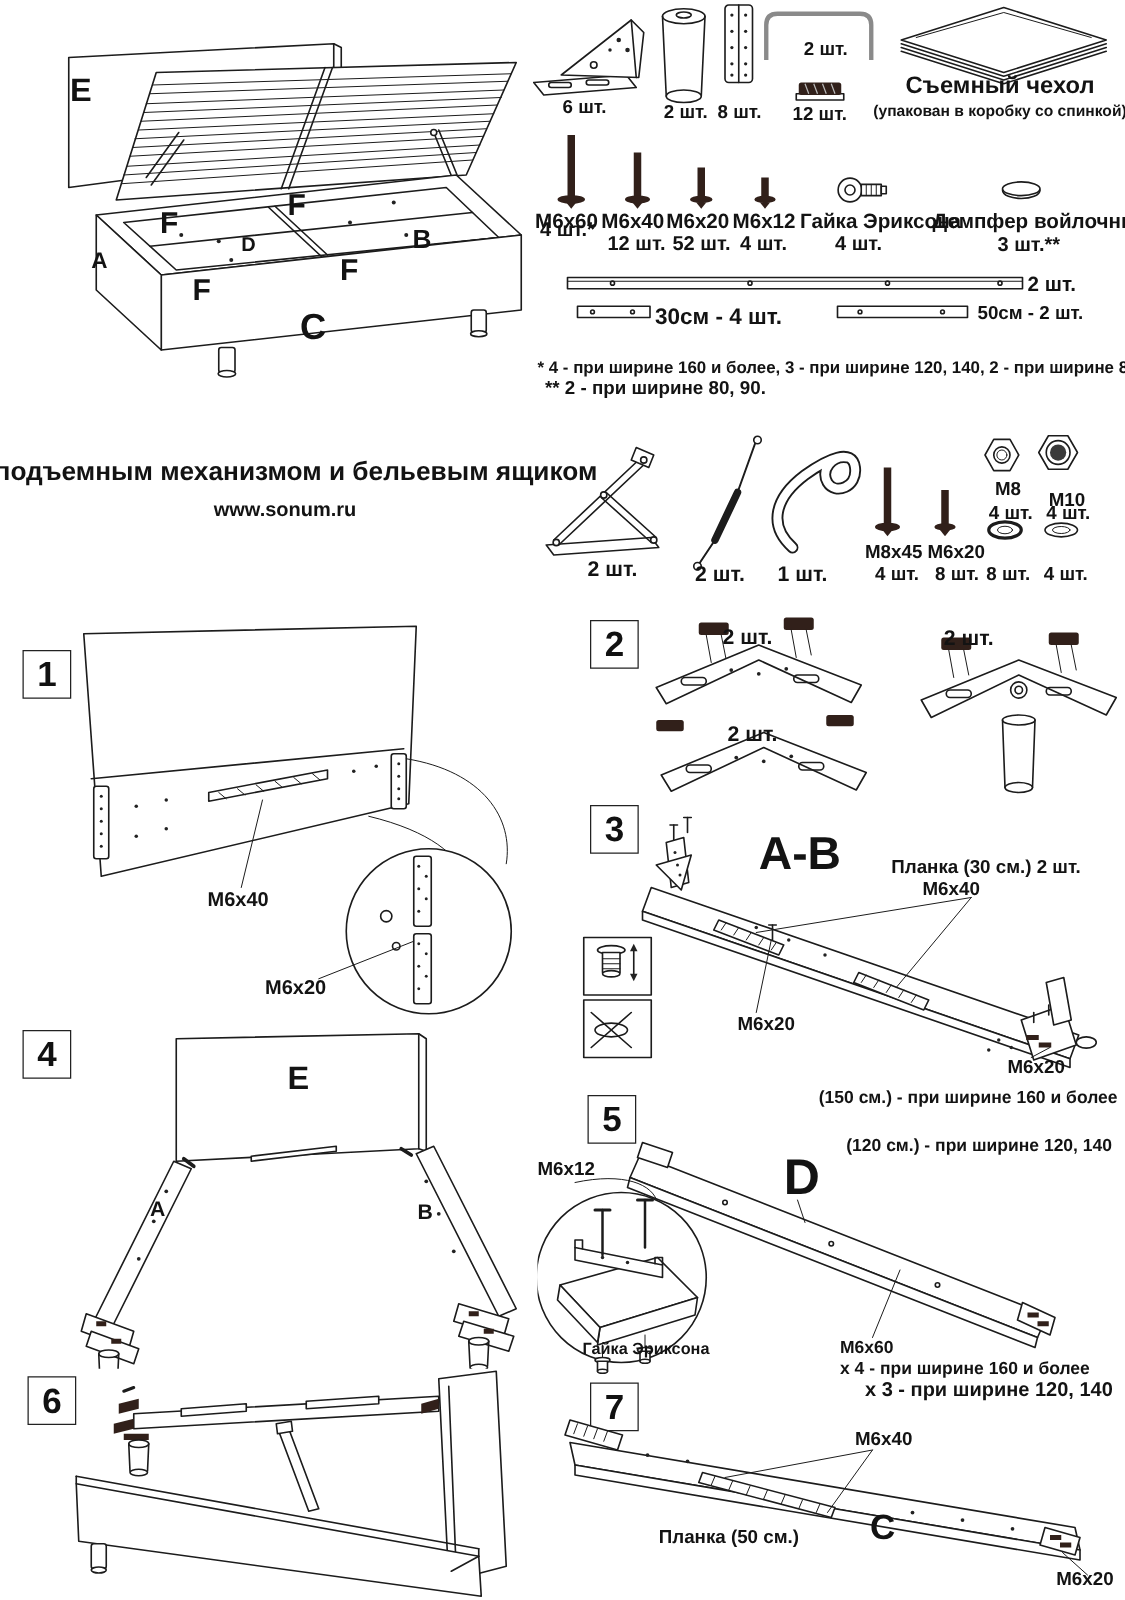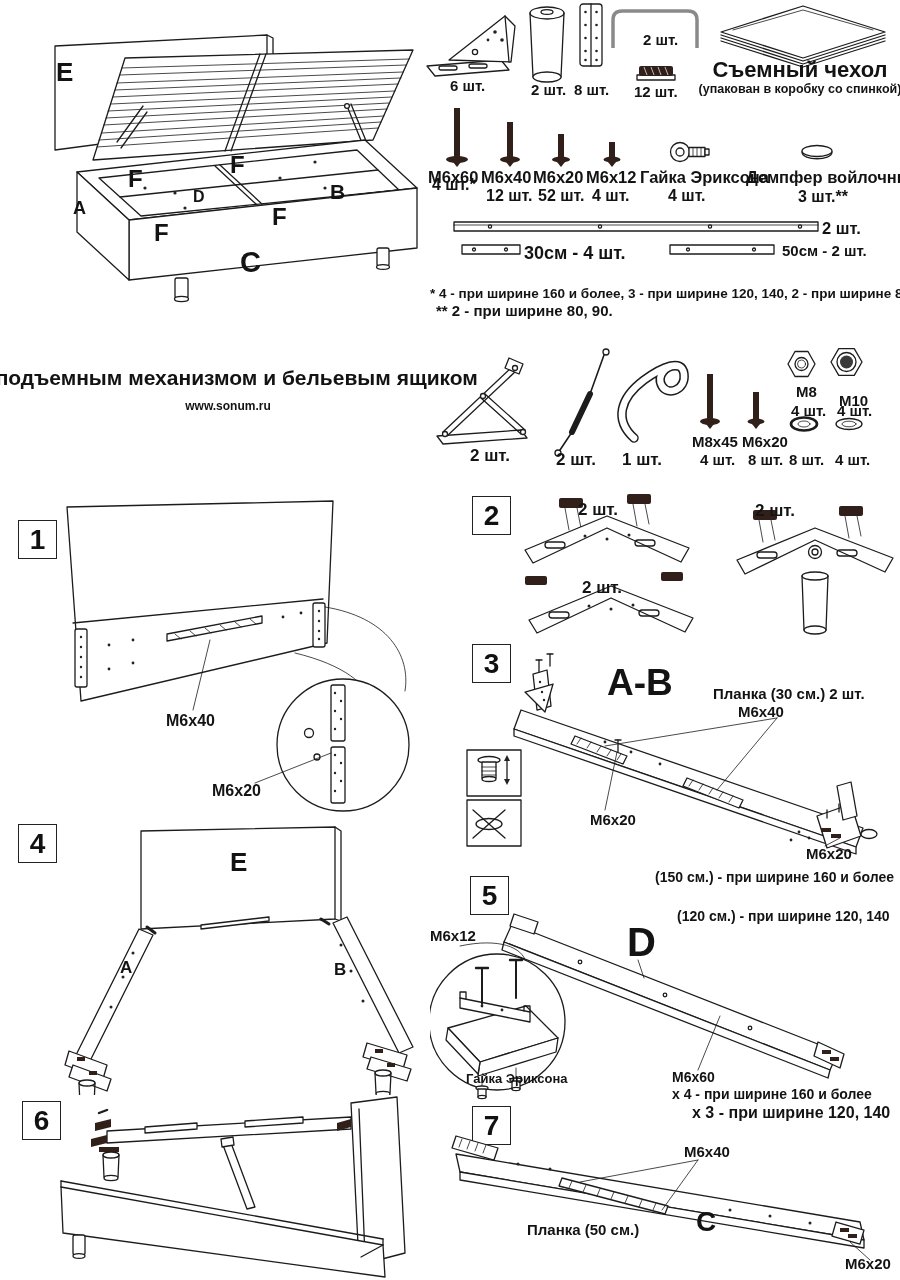--- a/index.html
+++ b/index.html
@@ -133,21 +133,21 @@
   </svg>
   <div class="lbl" style="left:634px;top:84px;font-size:15px">12 шт.</div>
 
   <svg class="art" style="left:713px;top:2px" width="180" height="68" viewBox="0 0 180 68">
     <polyline class="s" points="172,39 90,65 8,39"></polyline>
     <polyline class="s" points="172,36 90,62 8,36"></polyline>
     <polyline class="s" points="172,33 90,59 8,33"></polyline>
     <polygon class="w" points="90,4 172,30 90,56 8,30"></polygon>
     <polyline class="t" points="20,28 90,8 160,28"></polyline>
   </svg>
-  <div class="lbl ctr" style="left:800px;top:58px;font-size:22px">Съемный чехол</div>
+  <div class="lbl ctr" style="left:800px;top:58px;font-size:19px">Съемный чехол</div>
   <div class="lbl ctr" style="left:800px;top:82px;font-size:12.5px">(упакован в коробку со спинкой)</div>
 
   <svg class="art" style="left:444px;top:106px" width="26" height="62" viewBox="0 0 26 62">
     <rect class="d" x="10" y="2" width="6" height="50"></rect>
       <ellipse class="d" cx="13" cy="53.5" rx="11" ry="3.4"></ellipse>
       <polygon class="d" points="9,56 17,56 13,61"></polygon>
   </svg>
   <svg class="art" style="left:497px;top:120px" width="26" height="48" viewBox="0 0 26 48">
     <rect class="d" x="10" y="2" width="6" height="36"></rect>
       <ellipse class="d" cx="13" cy="39.5" rx="10" ry="3.2"></ellipse>
@@ -208,21 +208,21 @@
     <rect class="w" x="2" y="3" width="104" height="9"></rect>
     <circle class="s" cx="20" cy="7.5" r="1.5"></circle>
       <circle class="s" cx="86" cy="7.5" r="1.5"></circle>
   </svg>
   <div class="lbl" style="left:782px;top:243px;font-size:15px">50см - 2 шт.</div>
 
   <div class="lbl" style="left:430px;top:286px;font-size:13.5px">* 4 - при ширине 160 и более, 3 - при ширине 120, 140, 2 - при ширине 80, 90.</div>
   <div class="lbl" style="left:436px;top:303px;font-size:15px">** 2 - при ширине 80, 90.</div>
 
   <div class="lbl ctr" style="left:228px;top:366px;font-size:21px">с подъемным механизмом и бельевым ящиком</div>
-  <div class="lbl ctr" style="left:228px;top:400px;font-size:12px">www.sonum.ru</div>
+  <div class="lbl ctr" style="left:228px;top:400px;font-size:16px">www.sonum.ru</div>
 
   <svg class="art" style="left:433px;top:348px" width="112" height="100" viewBox="0 0 112 100">
     <polygon class="w" points="4,88 88,82 94,90 10,96"></polygon>
     <line class="s" x1="10" y1="84" x2="80" y2="18"></line>
       <line class="s" x1="14" y1="88" x2="84" y2="22"></line>
     <line class="s" x1="48" y1="50" x2="88" y2="86"></line>
       <line class="s" x1="52" y1="46" x2="92" y2="82"></line>
     <polygon class="w" points="76,10 90,16 86,26 72,20"></polygon>
     <circle class="w" cx="12" cy="86" r="2.5"></circle>
       <circle class="w" cx="82" cy="20" r="2.5"></circle>

